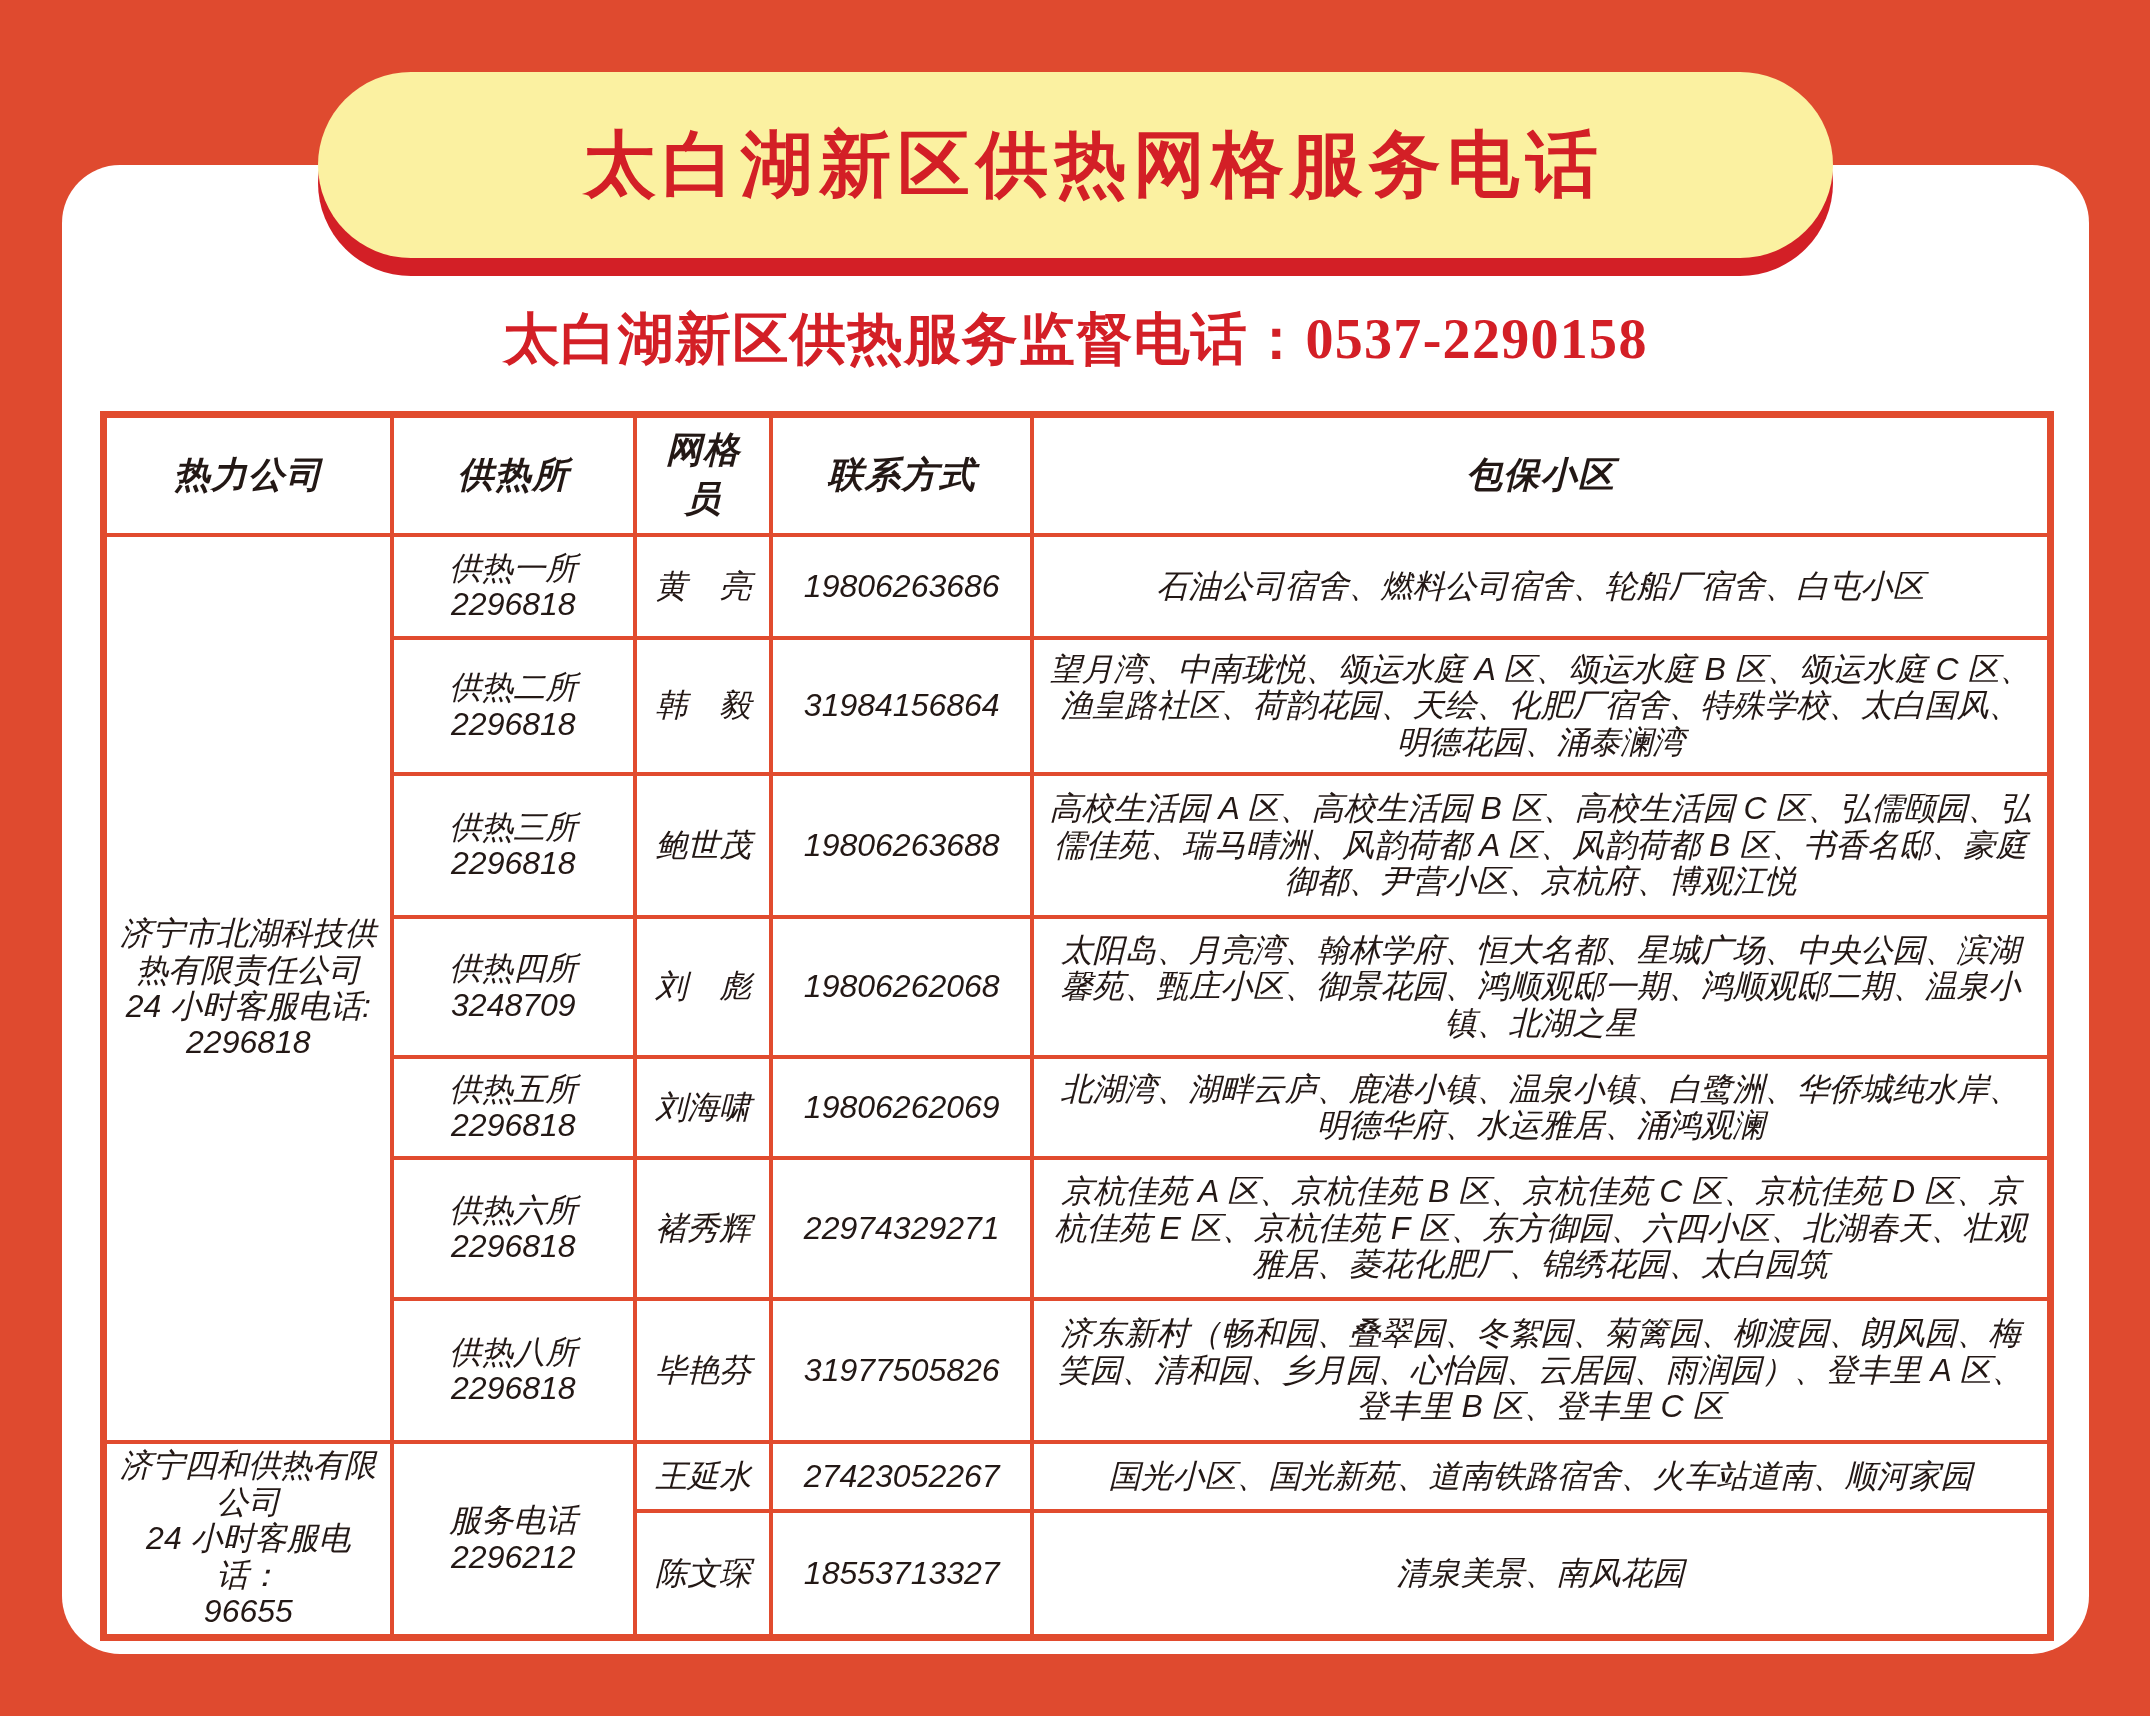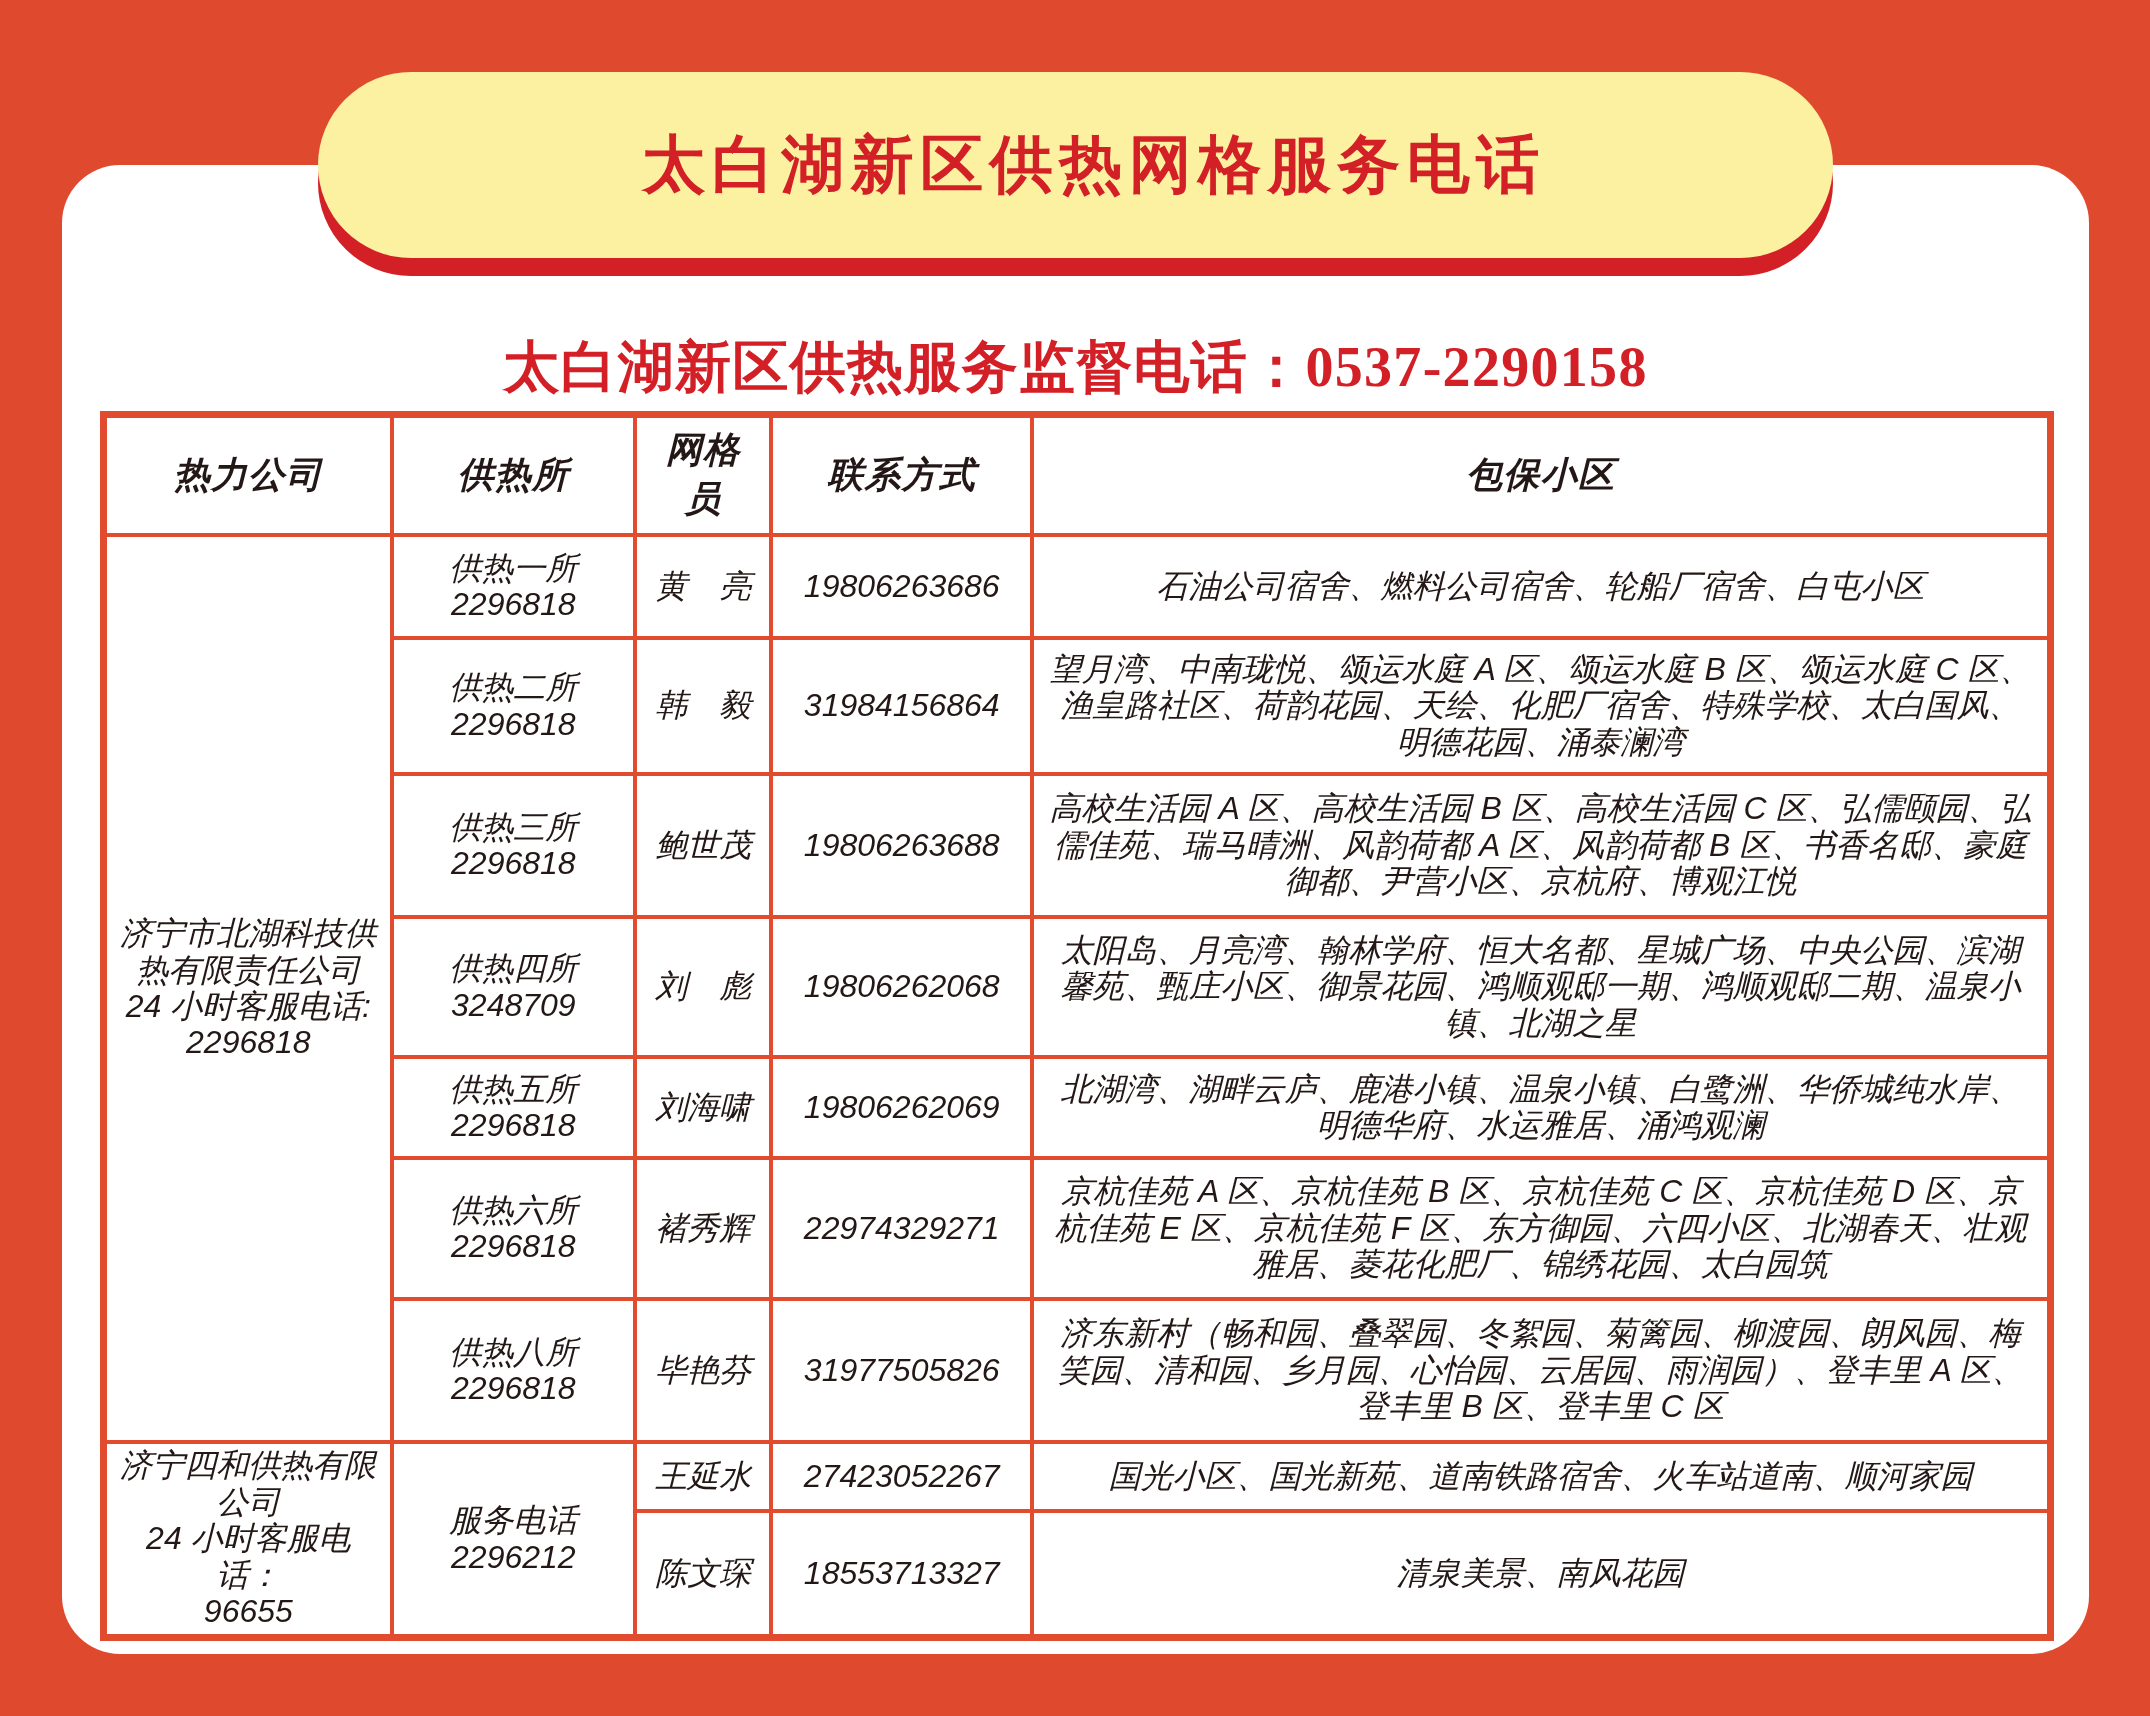--- a/index.html
+++ b/index.html
@@ -23,38 +23,37 @@
     width: 1515px; height: 186px;
     background: #FBF1A1;
     border-radius: 94px;
     box-shadow: 0 18px 0 0 #D31F26;
     display: flex; align-items: center; justify-content: center;
     z-index: 3;
   }
   .banner-title {
     font-family: "Liberation Serif", serif;
     font-weight: bold;
-    font-size: 63px;
+    font-size: 72px;
     letter-spacing: 6.5px;
     color: #D31F26;
     white-space: nowrap;
     margin-left: 37px;
   }
   .subtitle {
     position: absolute;
     left: 0; top: 302px;
     width: 100%;
     text-align: center;
     z-index: 3;
     font-family: "Liberation Serif", serif;
     font-weight: bold;
     font-size: 56px;
     color: #D31F26;
     letter-spacing: 1.3px;
-    margin-top: 28px;
   }
   .tablewrap {
     position: absolute;
     left: 100px; top: 411px;
     width: 1954px; height: 1205px;
     z-index: 3;
     font-style: italic;
   }
   table.grid {
     width: 100%; height: 100%;

